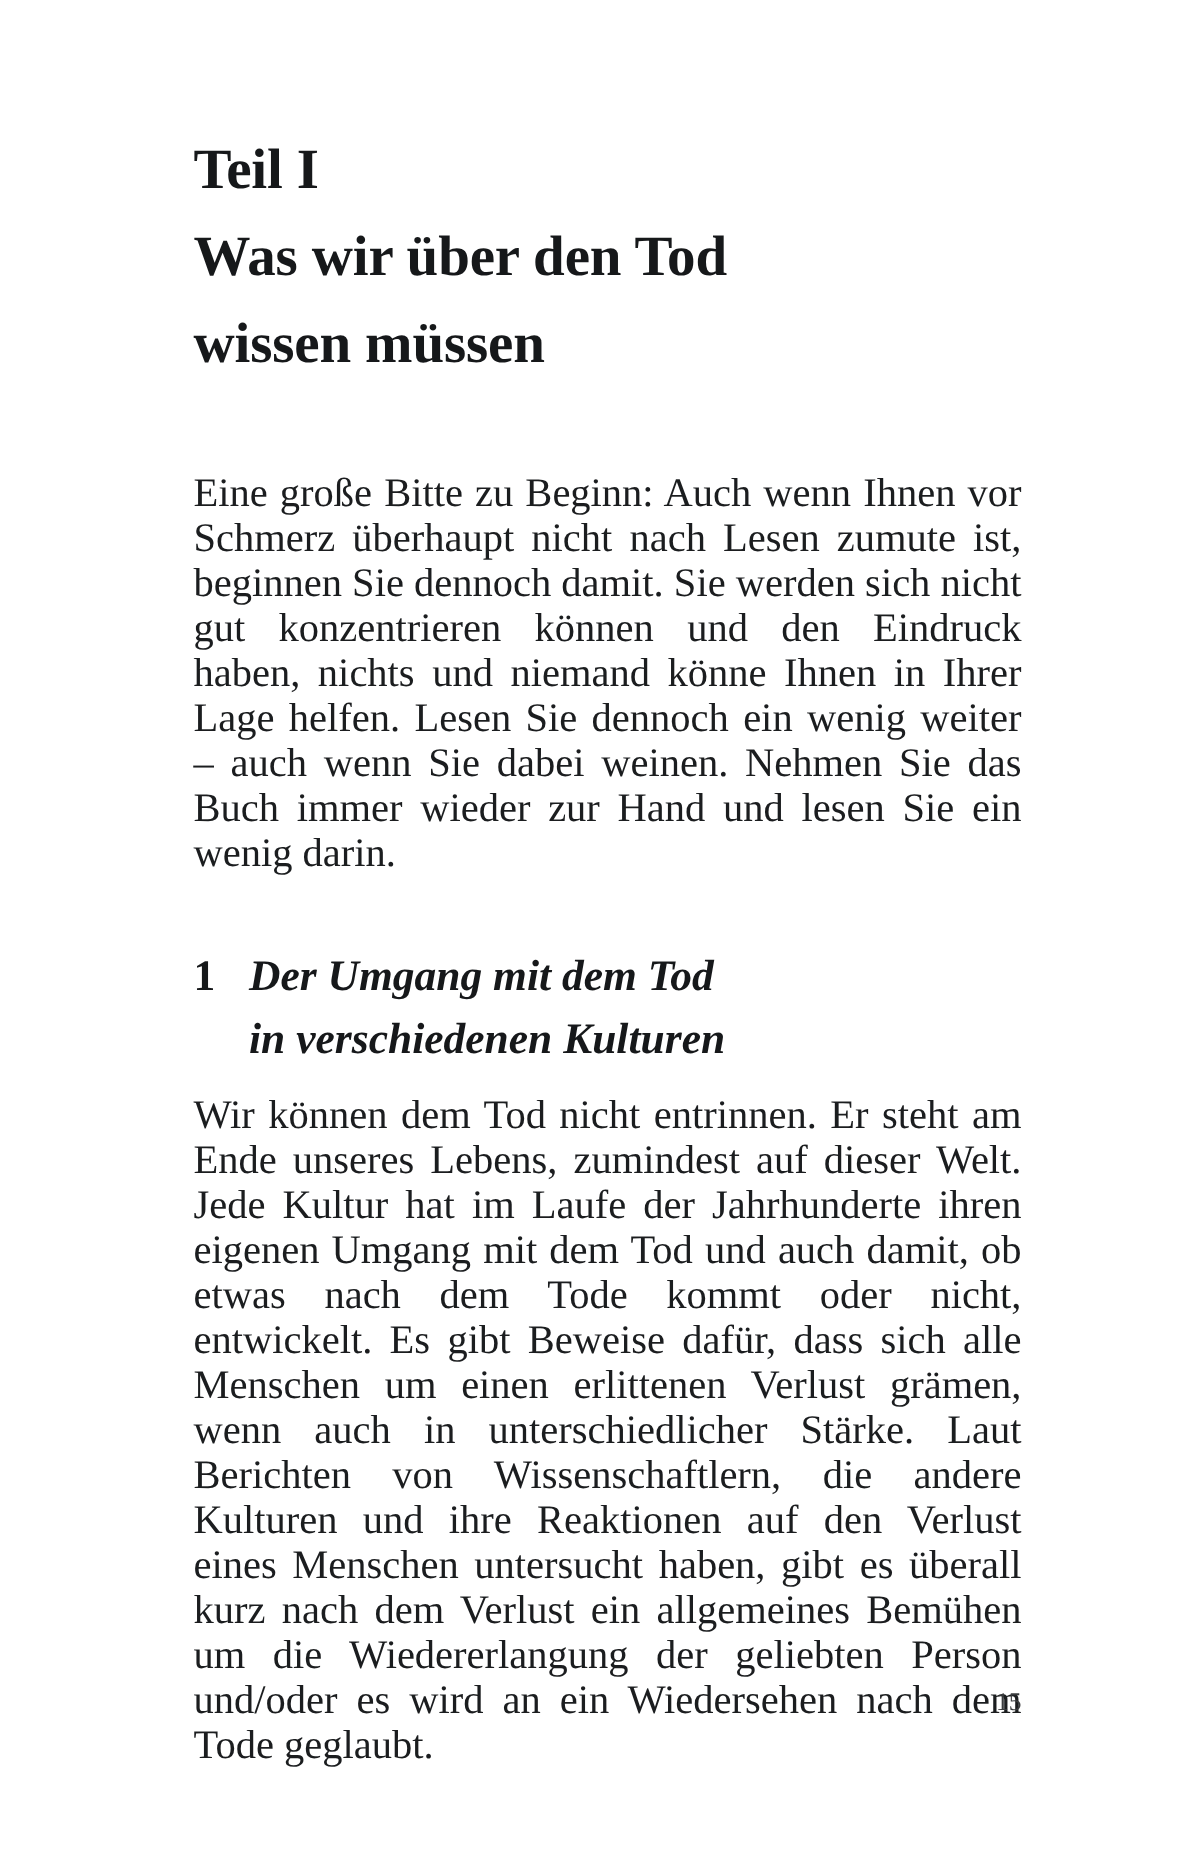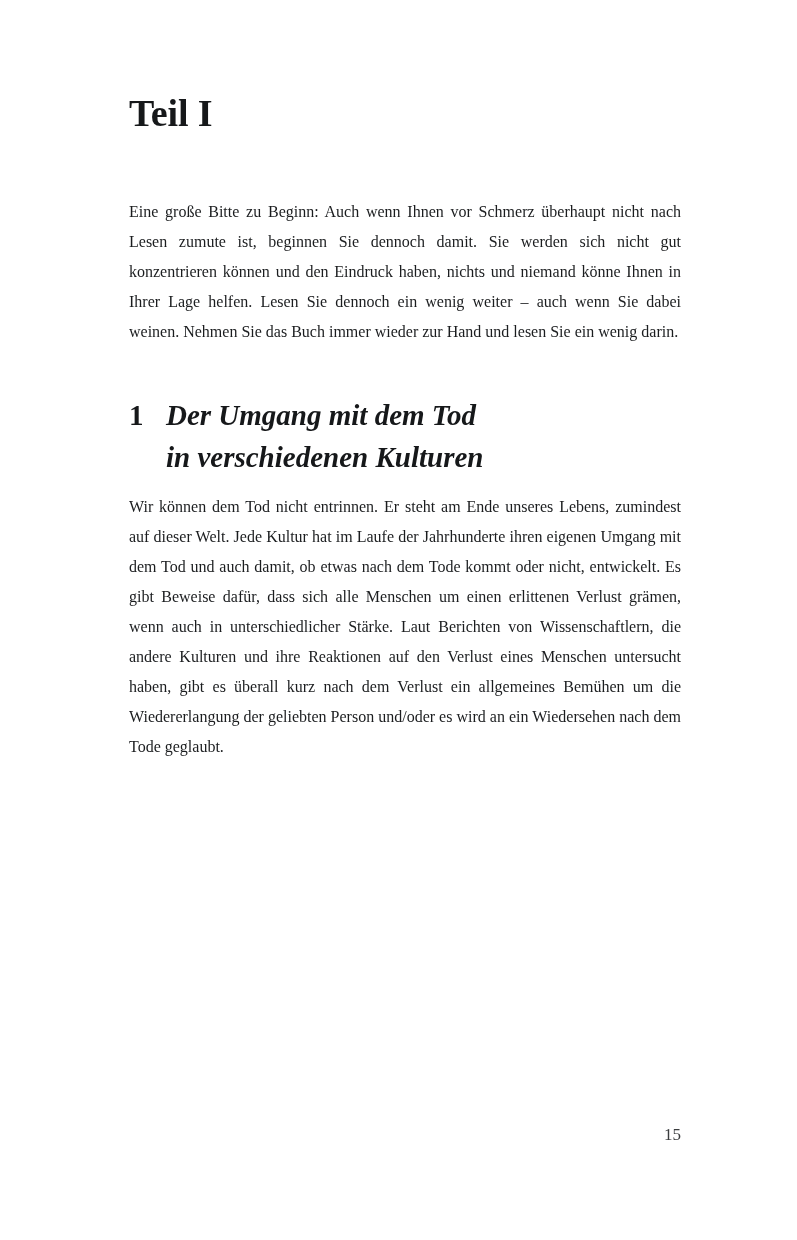--- a/index.html
+++ b/index.html
@@ -41,21 +41,21 @@
     color: #16181a;
   }
   .part-title .line {
     display: block;
     white-space: nowrap;
   }
 
   
   .body-text {
     margin: 0;
-    font-size: 16px;
+    font-size: 27px;
     line-height: 30px;
     text-align: justify;
     text-justify: inter-word;
     color: #1b1d1f;
     hyphens: manual;
   }
 
   .intro-paragraph {
     margin-top: 55px;
   }
@@ -103,20 +103,22 @@
 </style>
 </head>
 <body>
 
 <div class="page">
 
   <div class="content">
 
     <h1 class="part-title">
       <span class="line">Teil I</span>
+      <span class="line">Was wir über den Tod</span>
+      <span class="line">wissen müssen</span>
     </h1>
 
     <p class="body-text intro-paragraph">Eine große Bitte zu Beginn: Auch wenn Ihnen vor Schmerz überhaupt nicht nach Lesen zumute ist, beginnen Sie dennoch damit. Sie werden sich nicht gut konzentrieren können und den Eindruck haben, nichts und niemand könne Ihnen in Ihrer Lage helfen. Lesen Sie dennoch ein wenig weiter – auch wenn Sie dabei weinen. Nehmen Sie das Buch immer wieder zur Hand und lesen Sie ein wenig darin.</p>
 
     <h2 class="chapter-heading">
       <span class="chapter-number">1</span>
       <span class="chapter-title-lines">
         <span class="line">Der Umgang mit dem Tod</span>
         <span class="line">in verschiedenen Kulturen</span>
       </span>

